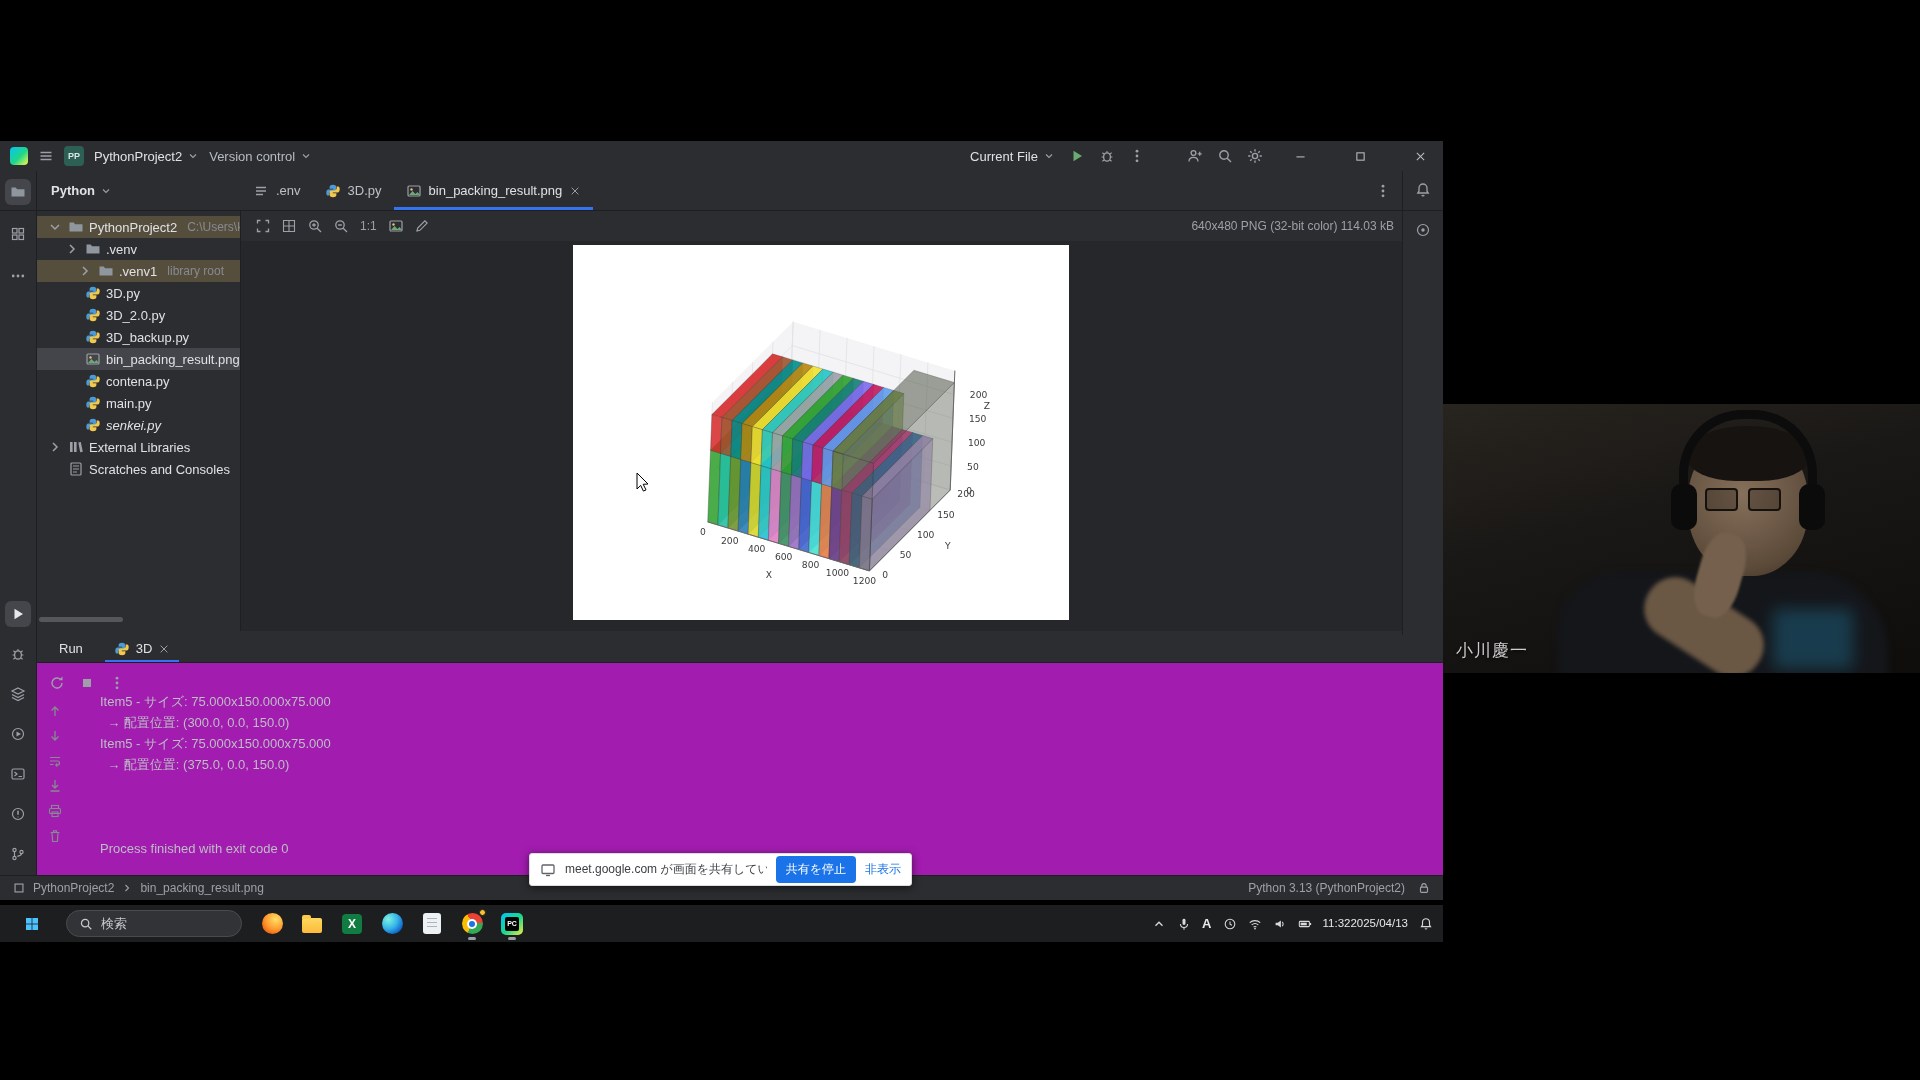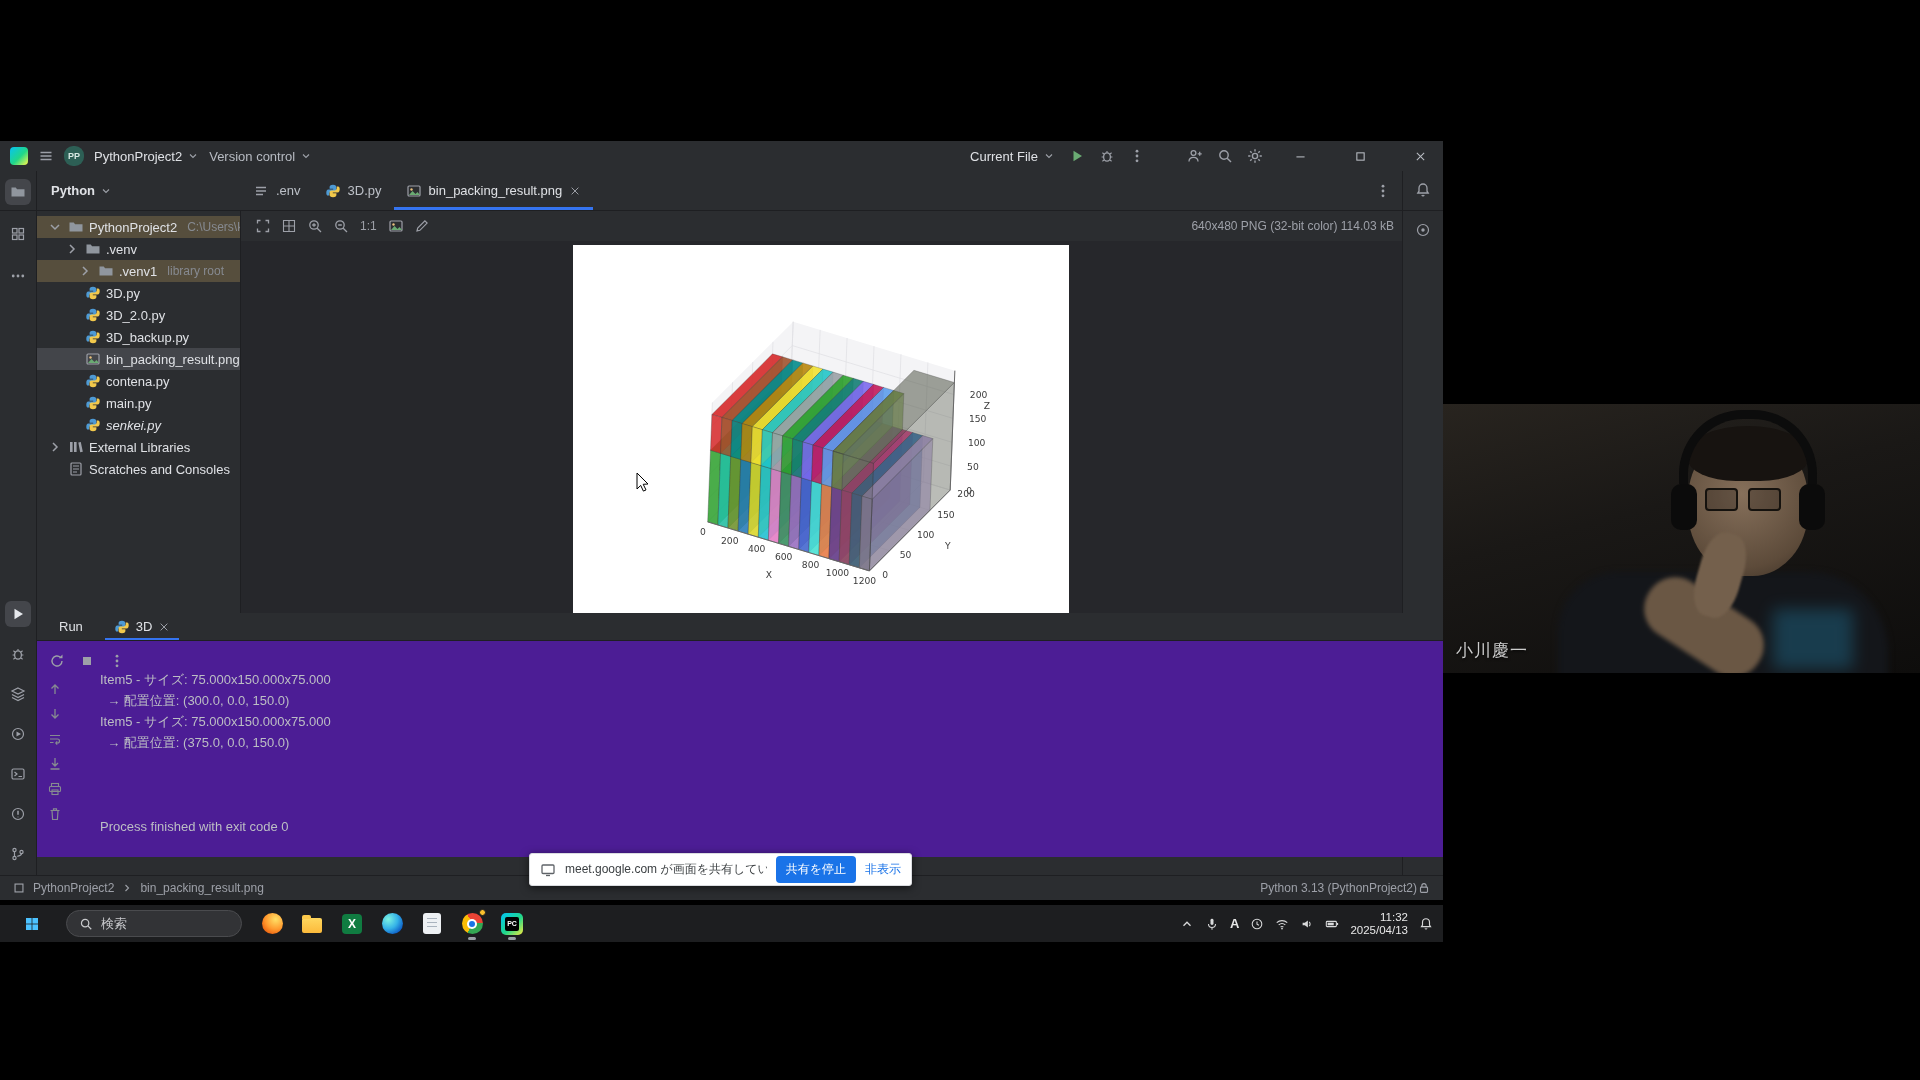--- a/index.html
+++ b/index.html
@@ -9,21 +9,21 @@
 .ic{display:inline-flex;width:16px;height:16px;flex:none;align-items:center;justify-content:center}
 .ic svg{width:16px;height:16px}
 .ic12{width:12px;height:12px}.ic12 svg{width:12px;height:12px}
 .ic14{width:14px;height:14px}.ic14 svg{width:14px;height:14px}
 
 
 .ide{position:absolute;left:0;top:141px;width:1443px;height:759px;background:#2b2d30;color:#dfe1e5;font-size:13px;overflow:hidden}
 .titlebar{position:absolute;left:0;top:0;width:100%;height:30px;display:flex;align-items:center;gap:10px;padding-left:10px}
 .logo{width:18px;height:18px;border-radius:4px;background:linear-gradient(135deg,#07c3f2,#21d789 55%,#fcf84a)}
 .tb-ic{color:#9da0a8;cursor:default}
-.pp{width:20px;height:20px;border-radius:9px;background:#2d5f55;color:#d6e8e2;font-size:9px;font-weight:bold;display:flex;align-items:center;justify-content:center}
+.pp{width:20px;height:20px;border-radius:4px;background:#2d5f55;color:#d6e8e2;font-size:9px;font-weight:bold;display:flex;align-items:center;justify-content:center}
 .tb-widget{display:flex;align-items:center;gap:5px;background:none;border:none;color:#dfe1e5;font-size:13px;font-family:inherit;cursor:default}
 .tb-widget.dim{color:#b7bbc2}
 .tb-widget .ic12{color:#9da0a8}
 .tb-right{margin-left:auto;display:flex;align-items:center;gap:14px}
 .tb-right .gap{margin-left:28px}
 .green{color:#6aab73}.red{color:#bf5a56}
 .winbtn{width:46px;height:30px;display:flex;align-items:center;justify-content:center;color:#b9bdc3}
 .winbtn svg{width:13px;height:13px}
 
 .tabsrow{position:absolute;left:0;top:30px;width:100%;height:40px;border-bottom:1px solid #1e1f22;display:flex}
@@ -54,30 +54,30 @@
 .editor{position:absolute;left:241px;top:70px;width:1161px;height:420px}
 .img-toolbar{height:30px;display:flex;align-items:center;gap:2px;padding:0 8px 0 10px}
 .tbtn{width:24px;height:24px;display:flex;align-items:center;justify-content:center;color:#9da0a8;border-radius:4px}
 .zoomtxt{color:#9da0a8;font-size:12px;padding:0 5px}
 .imginfo{margin-left:auto;color:#9da0a8;font-size:12px}
 .canvas{position:absolute;left:0;top:30px;right:0;bottom:0;background:#26272b}
 .image-frame{position:absolute;left:332px;top:4px;width:496px;height:375px;background:#fff}
 .image-frame svg{width:100%;height:100%;display:block}
 .cursor{position:absolute;left:395px;top:231px}
 
-.run{position:absolute;left:37px;top:472px;width:1433px;height:244px;background:#4c1d95}
+.run{position:absolute;left:37px;top:494px;width:1433px;height:244px;background:#a21caf}
 .run-head{height:28px;background:#2b2d30;display:flex;align-items:center;gap:22px;padding-left:22px;border-bottom:1px solid #1e1f22}
 .run-tab{display:flex;align-items:center;gap:6px;height:100%;padding:0 9px;box-shadow:inset 0 -2px 0 #3574f0;color:#dfe1e5}
 .run-toolbar{position:absolute;left:8px;top:36px;display:flex;gap:6px}
 .run-gutter{position:absolute;left:10px;top:68px;display:flex;flex-direction:column;gap:9px;color:#868a91}
 .console{position:absolute;left:63px;top:56px;font-family:Liberation Sans, sans-serif;font-size:13px;line-height:21px;color:#bcbec4;white-space:pre}
 .vthumb{position:absolute;right:5px;top:222px;width:7px;height:19px;background:#5a5d61;border-radius:3px}
 
 .statusbar{position:absolute;left:0;bottom:0;width:100%;height:25px;background:#2b2d30;border-top:1px solid #1e1f22;display:flex;align-items:center;gap:7px;padding:0 12px;color:#9da0a8;font-size:12px}
-.sb-right{margin-left:auto;display:flex;align-items:center;}
+.sb-right{margin-left:auto;display:flex;align-items:center;gap:12px}
 
 
 .taskbar{position:absolute;left:0;top:905px;width:1443px;height:37px;background:#1d1e20}
 .tstart{position:absolute;left:14px;top:0;width:36px;height:37px;display:flex;align-items:center;justify-content:center}
 .tsearch{position:absolute;left:66px;top:5px;width:176px;height:27px;border-radius:14px;background:#323336;border:1px solid #4a4b4e;display:flex;align-items:center;gap:8px;padding:0 12px;color:#c9cacd;font-size:13px}
 .apps{position:absolute;left:254px;top:1px;display:flex;gap:4px}
 .app{width:36px;height:35px;display:flex;align-items:center;justify-content:center;position:relative}
 .app.open::after{content:"";position:absolute;bottom:1px;left:14px;width:8px;height:3px;border-radius:2px;background:#9ba1a6}
 .ffx{width:21px;height:21px;border-radius:50%;background:radial-gradient(circle at 65% 30%,#ffe066,#ff9a2e 50%,#e8590c 85%)}
 .folderic{width:20px;height:15px;background:linear-gradient(#ffd75e,#fcba3b);border-radius:2px;position:relative;margin-top:3px}
@@ -88,21 +88,21 @@
 .notes{width:18px;height:21px;background:#eef1f4;border-radius:3px;position:relative}
 .notes::after{content:"";position:absolute;left:4px;right:4px;top:5px;height:11px;background:repeating-linear-gradient(#aab4bf 0 1.5px,transparent 1.5px 4px)}
 .chrome{width:21px;height:21px;border-radius:50%;background:conic-gradient(from -30deg,#ea4335 0 33%,#34a853 0 66%,#fbbc05 0 100%);position:relative}
 .chrome-core{position:absolute;left:5.5px;top:5.5px;width:10px;height:10px;background:#fff;border-radius:50%}
 .chrome-core::after{content:"";position:absolute;left:2px;top:2px;width:6px;height:6px;background:#1a73e8;border-radius:50%}
 .badge{position:absolute;right:4px;top:3px;width:7px;height:7px;border-radius:50%;background:#fbc02d;border:1px solid #1d1e20}
 .pyc{width:22px;height:22px;border-radius:5px;background:linear-gradient(135deg,#00c4f5,#21d789 55%,#f7eb3f);display:flex;align-items:center;justify-content:center}
 .pyc::after{content:"PC";font-size:7px;font-weight:bold;color:#fff;background:#000;width:14px;height:14px;border-radius:2px;display:flex;align-items:center;justify-content:center}
 .tray{position:absolute;right:0;top:0;height:100%;display:flex;align-items:center;gap:11px;padding-right:10px;color:#d8d9da}
 .ime{font-size:13px;font-weight:bold;color:#e8e8e8}
-.timeblock{display:flex;flex-direction:column;align-items:flex-end;font-size:11.5px;line-height:13px;color:#e8e8e8}
+.timeblock{display:flex;flex-direction:row;align-items:flex-end;font-size:11.5px;line-height:13px;color:#e8e8e8}
 
 
 .meet{position:absolute;left:529px;top:853px;width:383px;height:33px;background:#fff;border:1px solid #dadce0;border-radius:3px;box-shadow:0 2px 8px rgba(0,0,0,.55);display:flex;align-items:center;gap:9px;padding:0 10px;z-index:60}
 .meet-ic{color:#5f6368}
 .meet-msg{font-size:12px;color:#3c4043;white-space:nowrap;overflow:hidden}
 .meet-stop{background:#1a73e8;color:#fff;border:none;border-radius:4px;font-size:12px;padding:5px 10px;white-space:nowrap;flex:none;font-family:inherit}
 .meet-hide{color:#1a73e8;font-size:12px;white-space:nowrap;flex:none}
 
 
 .webcam{position:absolute;left:1443px;top:404px;width:477px;height:269px;overflow:hidden;background:linear-gradient(165deg,#28241f 0%,#1a1816 40%,#0e0d0c 100%)}

